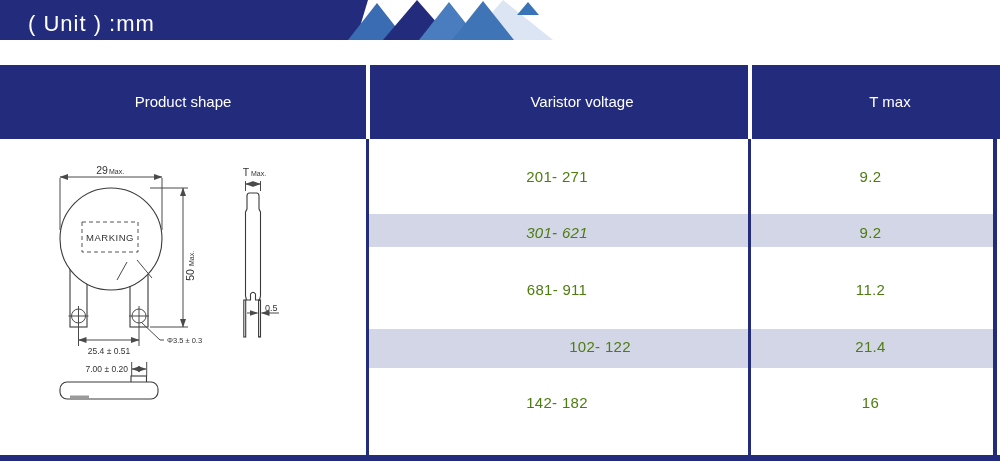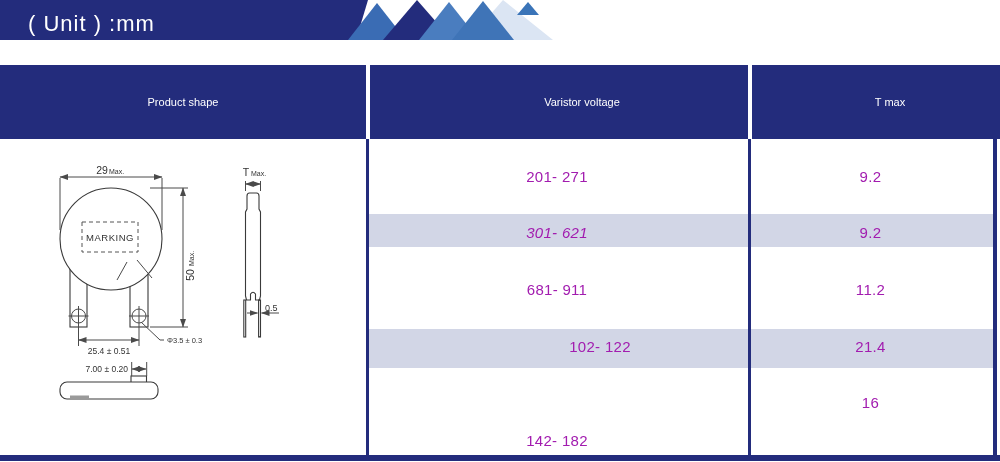--- a/index.html
+++ b/index.html
@@ -9,29 +9,29 @@
 
   
   .topbar{left:0;top:0;width:350px;height:40px;background:#232c7c;}
   .tri-svg{left:340px;top:0;width:220px;height:41px;}
   .unit-label{left:28px;top:4px;height:40px;line-height:40px;color:#ffffff;
               font-size:22px;letter-spacing:1px;}
 
   
   .thead{left:0;top:65px;width:1000px;height:74px;background:#232c7c;}
   .thead-sep{top:65px;width:4px;height:74px;background:#ffffff;}
-  .th-label{top:65px;height:74px;line-height:74px;text-align:center;color:#ffffff;font-size:11px;}
+  .th-label{top:65px;height:74px;line-height:74px;text-align:center;color:#ffffff;font-size:15px;}
 
   
   .stripe{background:#d2d6e6;}
   .vdiv{width:3px;top:139px;height:316px;background:#232c7c;}
   .rborder{left:993px;top:139px;width:4px;height:316px;background:#232c7c;}
   .bottombar{left:0;top:455px;width:1000px;height:6px;background:#232c7c;}
 
-  .cell{height:22px;line-height:22px;text-align:center;color:#a21caf;font-size:15px;letter-spacing:.3px;}
+  .cell{height:22px;line-height:22px;text-align:center;color:#4d7c0f;font-size:15px;letter-spacing:.3px;}
   .col-v{left:366px;width:382px;}
   .col-t{left:748px;width:245px;}
 
   .draw-svg{left:20px;top:150px;width:280px;height:265px;}
   .dline{stroke:#4a4a4a;stroke-width:1;fill:none;}
   .sline{stroke:#3a3a3a;stroke-width:1.1;fill:#ffffff;}
   .dtext{fill:#333333;font-family:"Liberation Sans","DejaVu Sans",sans-serif;}
 </style>
 </head>
 <body>
@@ -70,21 +70,21 @@
 
   <div class="abs cell col-v" style="top:222px;font-style:italic;">301- 621</div>
   <div class="abs cell col-t" style="top:222px;">9.2</div>
 
   <div class="abs cell col-v" style="top:279px;">681- 911</div>
   <div class="abs cell col-t" style="top:279px;">11.2</div>
 
   <div class="abs cell col-v" style="top:336px;padding-left:43px;">102- 122</div>
   <div class="abs cell col-t" style="top:336px;">21.4</div>
 
-  <div class="abs cell col-v" style="top:392px;margin-top:38px;">142- 182</div>
+  <div class="abs cell col-v" style="top:392px;">142- 182</div>
   <div class="abs cell col-t" style="top:392px;">16</div>
 
   <svg class="abs draw-svg" viewBox="0 0 280 265">
     <defs>
       <marker id="arr" markerWidth="9" markerHeight="7" refX="8" refY="3" orient="auto-start-reverse">
         <path d="M0,0 L8.5,3 L0,6 Z" fill="#4a4a4a"></path>
       </marker>
     </defs>
 
     <rect class="sline" x="50" y="118" width="17" height="59"></rect>

